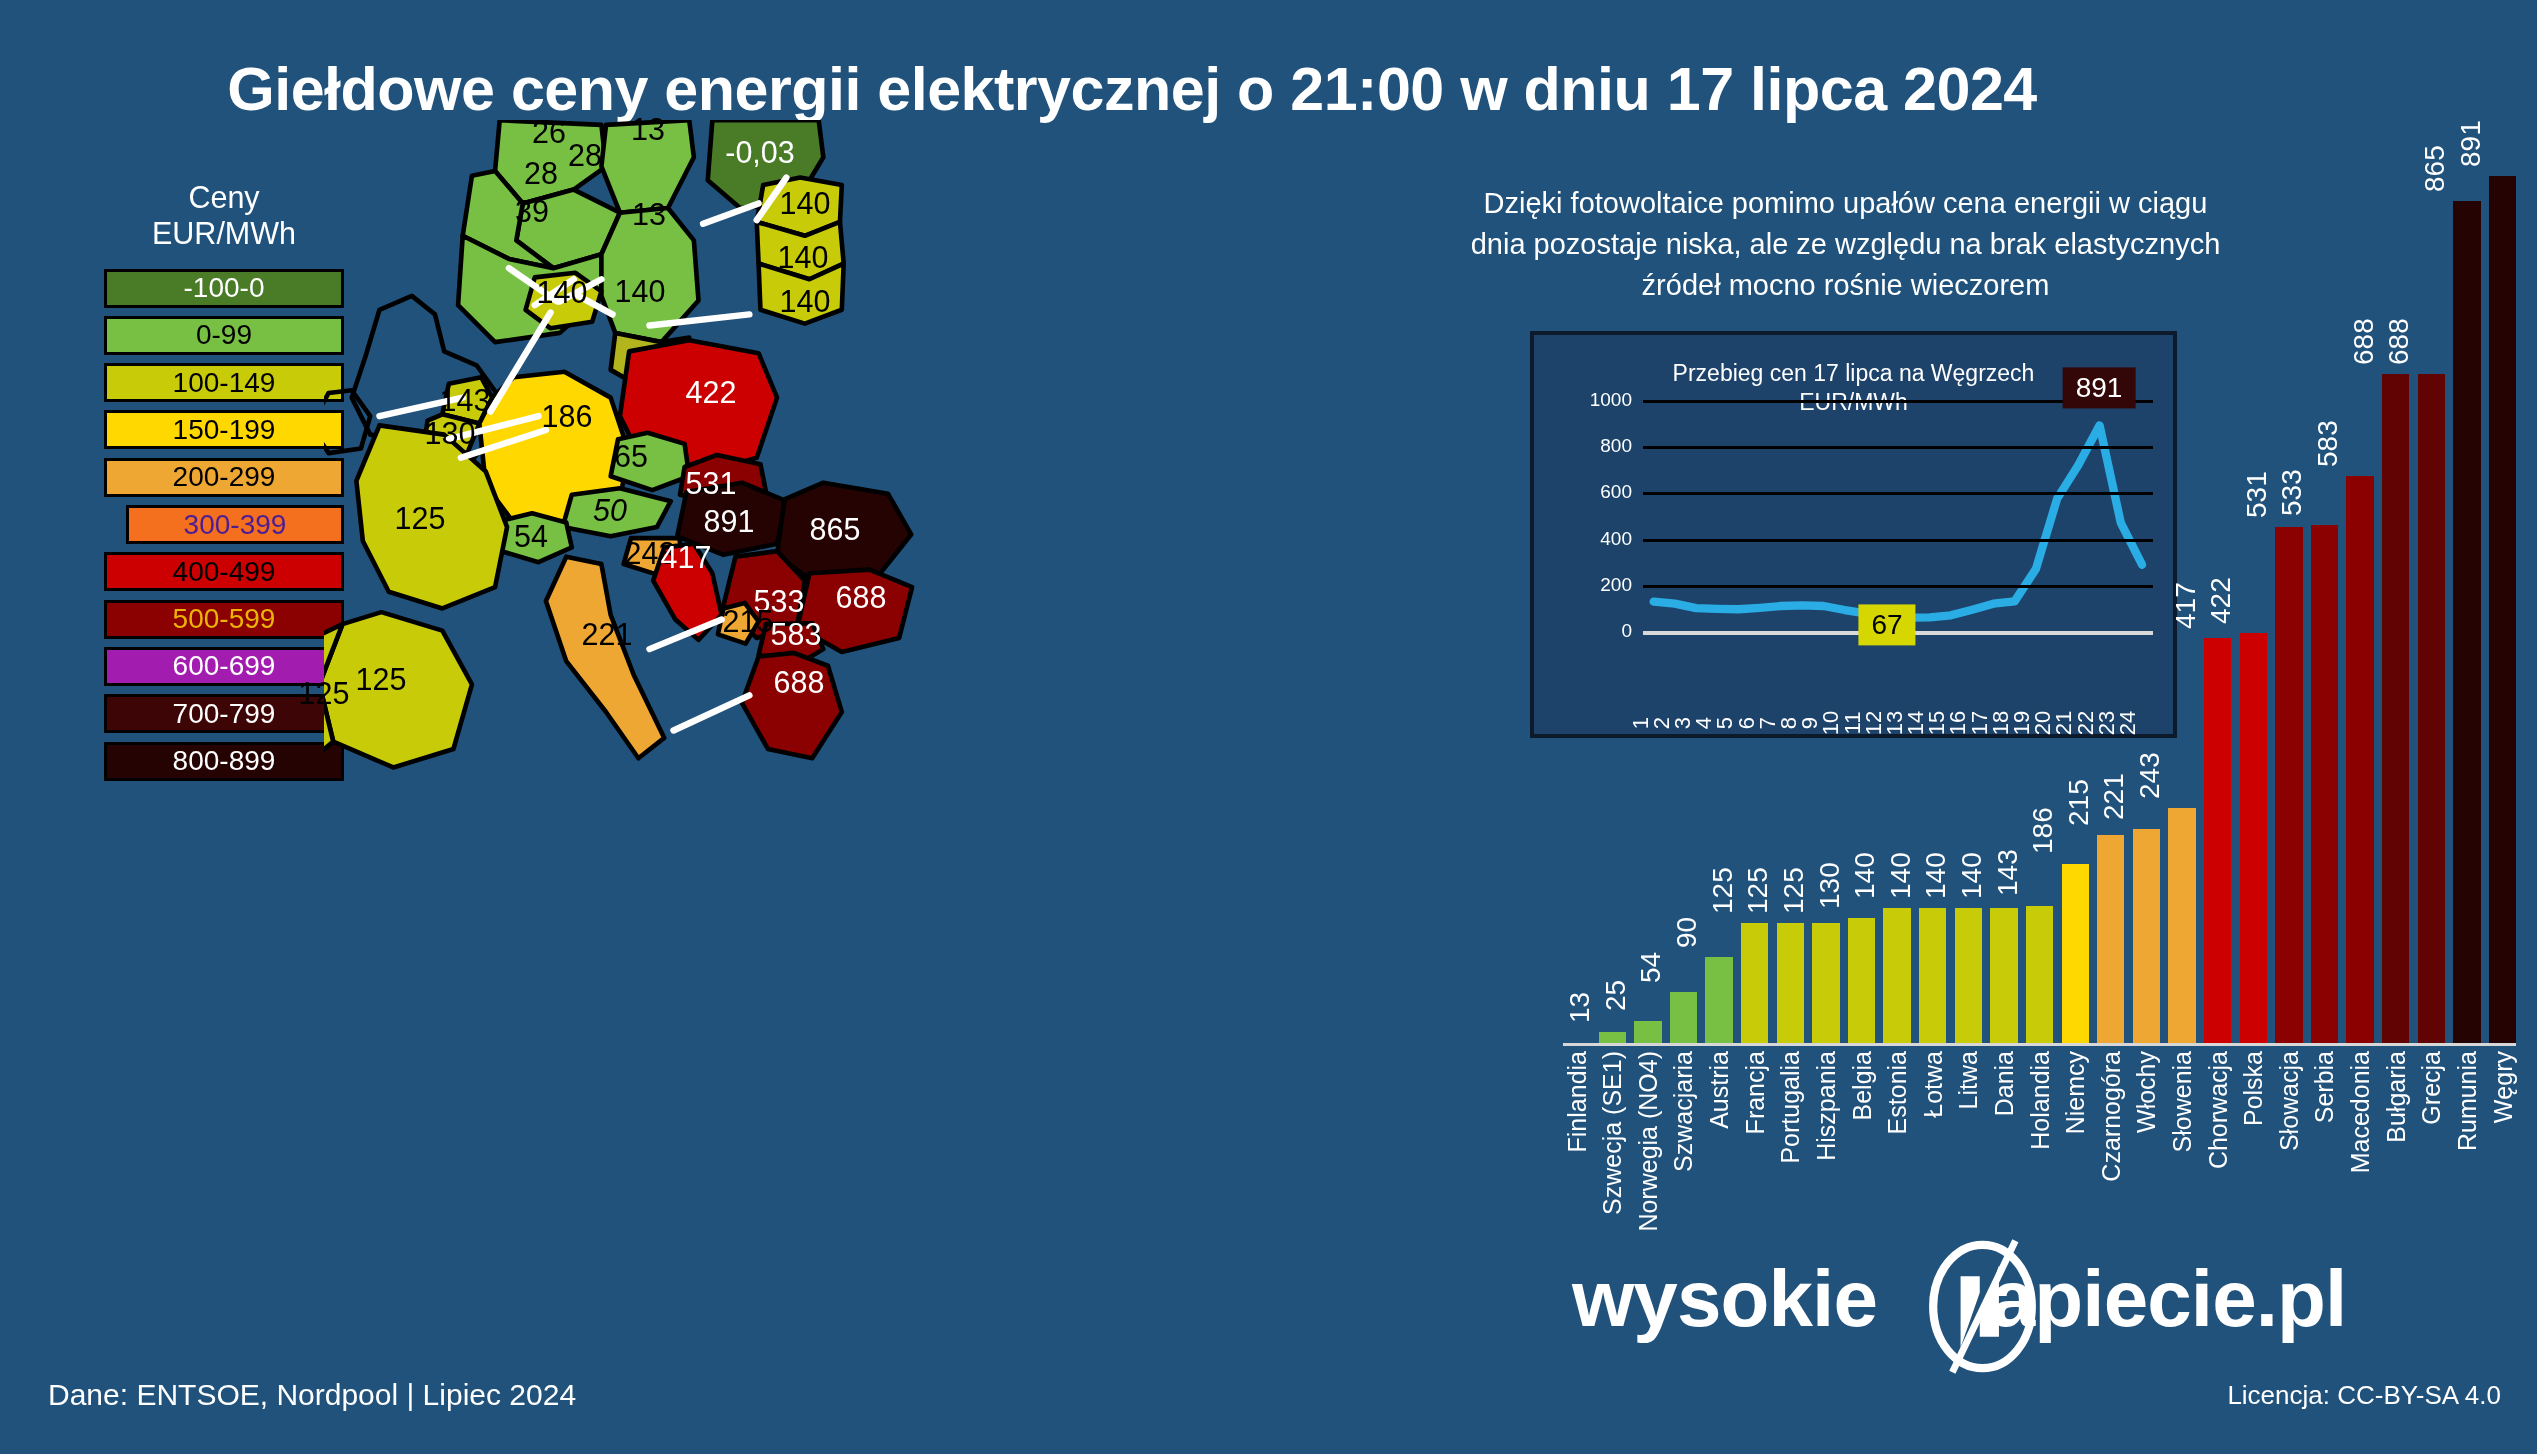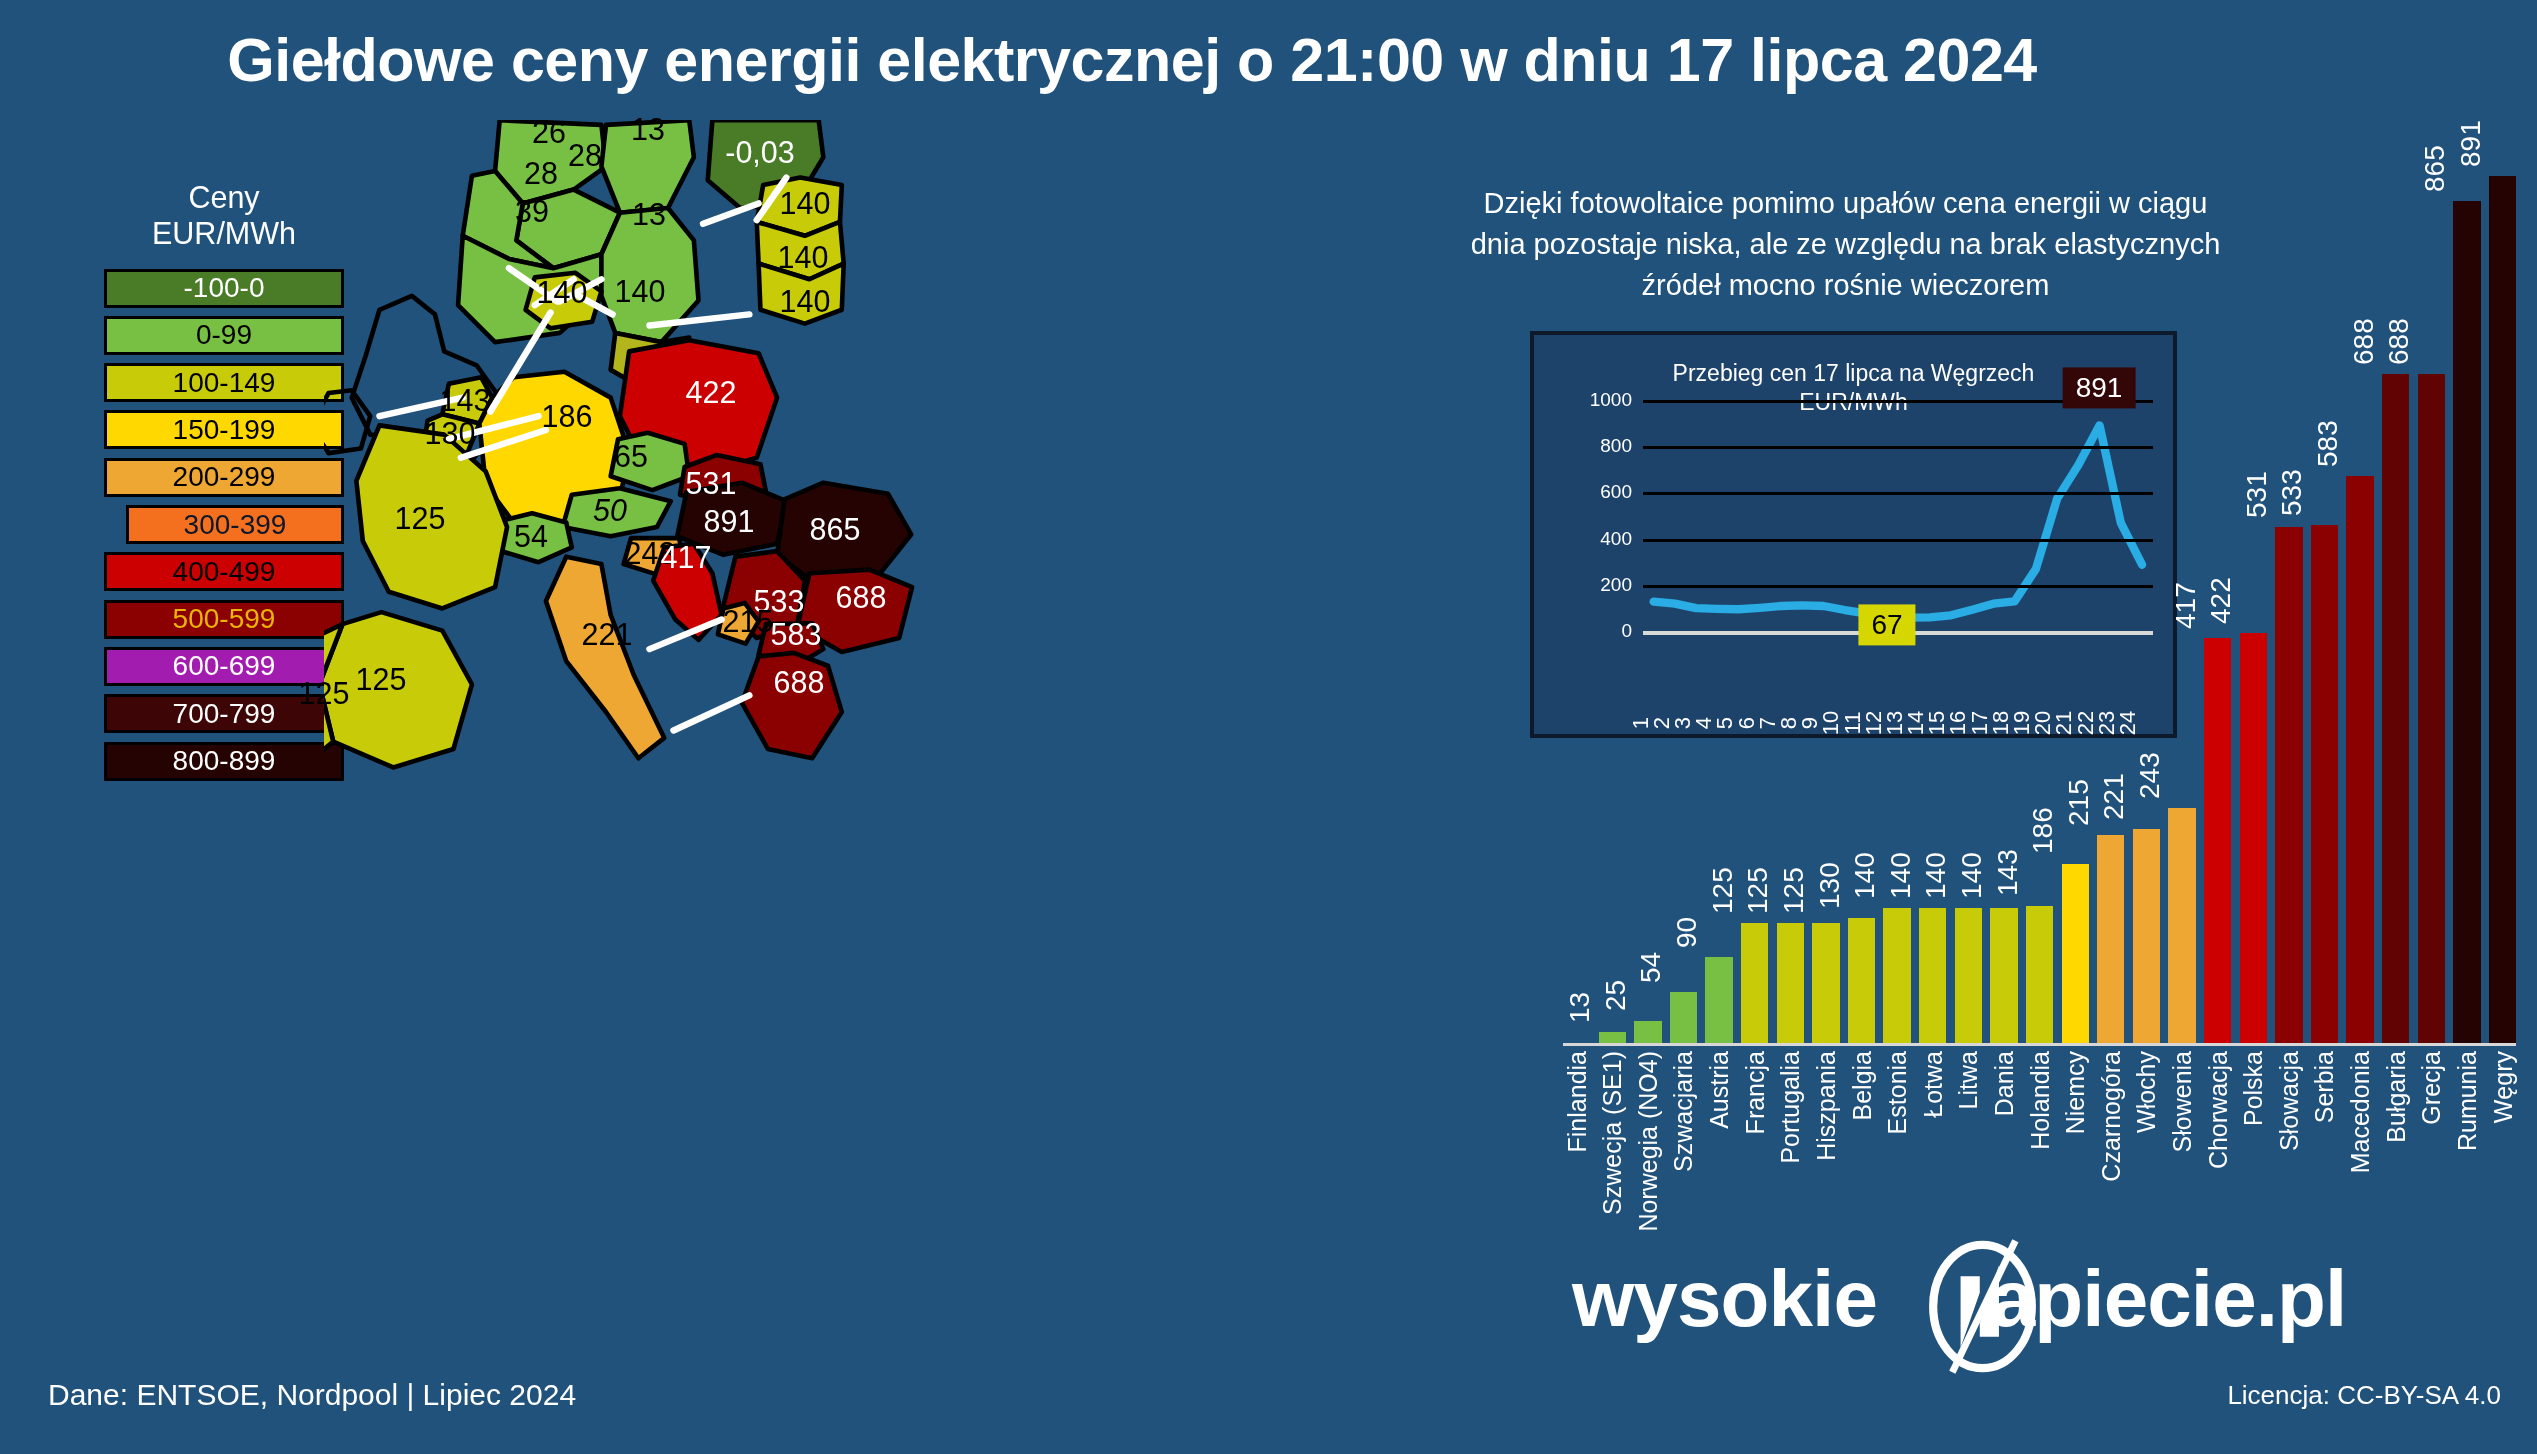--- a/index.html
+++ b/index.html
@@ -1,21 +1,21 @@
 <!DOCTYPE html>
 <html style="font-size:15px"><head>
 <meta charset="utf-8">
 <style>
   html,body{margin:0;padding:0;background:#1d4e78;}
   body{width:2538px;height:1455px;overflow:hidden;position:relative;
        font-family:"Liberation Sans",sans-serif;color:#fff;}
   .root{position:absolute;inset:0;background:#20527c;}
 
   
-  .title{position:absolute;top:25px;left:0;width:2264px;text-align:center;
+  .title{position:absolute;top:54px;left:0;width:2264px;text-align:center;
          font-size:61px;font-weight:700;letter-spacing:-0.5px;color:#ffffff;}
 
   
   .legend{position:absolute;left:104px;top:180px;width:240px;}
   .legend-title{text-align:center;font-size:30.5px;line-height:1.18;color:#fff;margin-bottom:16.6px;}
   .legend-items{display:flex;flex-direction:column;gap:8.3px;}
   .legend-item{height:39px;border:3.7px solid #000;display:flex;align-items:center;
                justify-content:center;font-size:28px;font-weight:400;box-sizing:border-box;}
 
   
@@ -86,21 +86,21 @@
     <div class="legend-title">
       <div>Ceny</div>
       <div>EUR/MWh</div>
     </div>
     <div class="legend-items" id="legend-items">
         <div class="legend-item" style="background: rgb(74, 124, 40); color: rgb(255, 255, 255);">-100-0</div>
         <div class="legend-item" style="background: rgb(119, 192, 67); color: rgb(0, 0, 0);">0-99</div>
         <div class="legend-item" style="background: rgb(200, 204, 8); color: rgb(0, 0, 0);">100-149</div>
         <div class="legend-item" style="background: rgb(255, 216, 0); color: rgb(0, 0, 0);">150-199</div>
         <div class="legend-item" style="background: rgb(239, 167, 51); color: rgb(0, 0, 0);">200-299</div>
-        <div class="legend-item" style="background: rgb(244, 112, 31); color: #0f172a; margin-left: 22px;">300-399</div>
+        <div class="legend-item" style="background: rgb(244, 112, 31); color: #4c1d95; margin-left: 22px;">300-399</div>
         <div class="legend-item" style="background: rgb(204, 0, 0); color: rgb(0, 0, 0);">400-499</div>
         <div class="legend-item" style="background: rgb(139, 0, 0); color: #eab308;">500-599</div>
         <div class="legend-item" style="background: #a21caf; color: rgb(255, 255, 255);">600-699</div>
         <div class="legend-item" style="background: rgb(61, 5, 5); color: rgb(255, 255, 255);">700-799</div>
         <div class="legend-item" style="background: rgb(37, 3, 3); color: rgb(255, 255, 255);">800-899</div>
       </div>
   </div>
 
   <div class="map">
     <svg width="1387" height="1221" viewBox="0 0 1500 1320">

